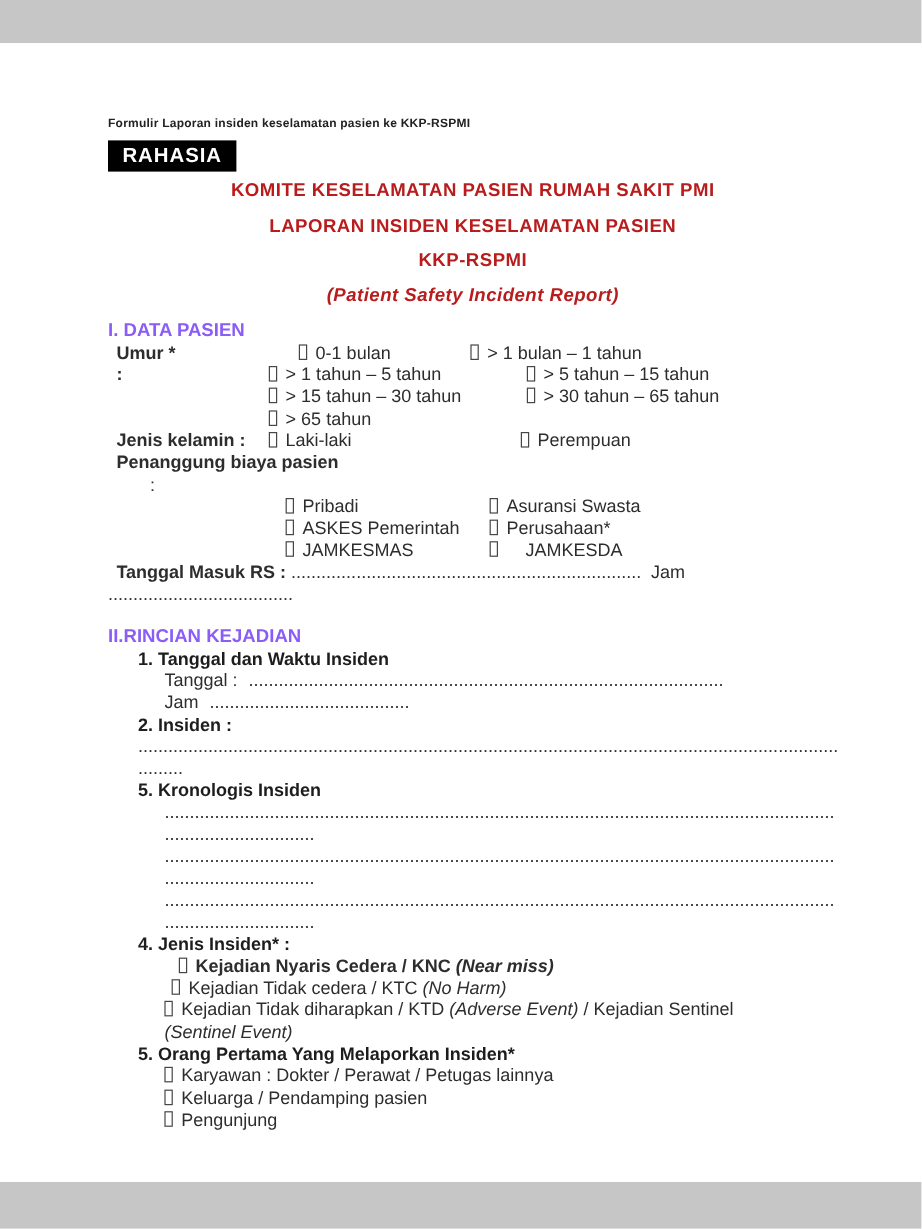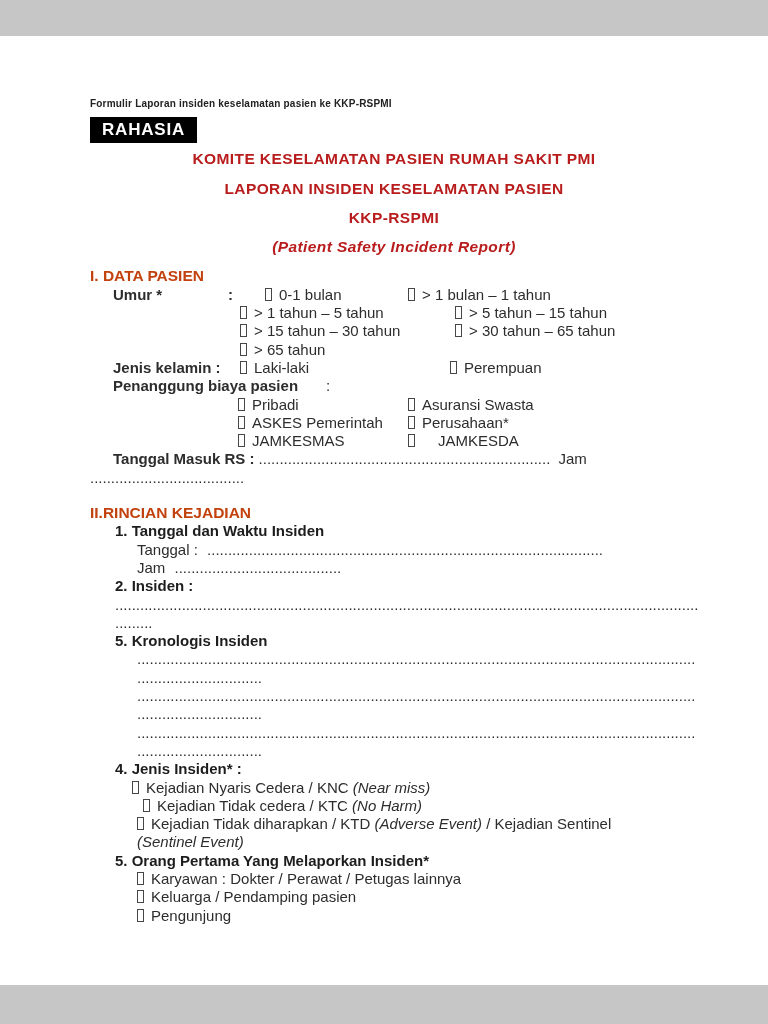--- a/index.html
+++ b/index.html
@@ -13,29 +13,29 @@
           padding:59px 70px 0 90px; font-size:15px; line-height:18.3px; overflow:hidden; }
 
   .form-heading { font-weight:700; font-size:10px; letter-spacing:0.2px; color:#222; }
   .badge-row { display:flex; justify-content:flex-start; margin-top:4px; }
   .badge { background:#000; color:#fff; font-weight:700; font-size:17px; line-height:20px;
            padding:3px 12px; letter-spacing:0.8px; }
   .titles { text-align:center; margin-top:7px; }
   .title { font-weight:700; font-size:15.5px; letter-spacing:0.4px; margin-bottom:11px; color:#b91c1c; }
   .title.it { font-style:italic; }
 
-  .sec-heading { font-weight:700; font-size:15.5px; margin-top:5px; color:#c2410c; }
+  .sec-heading { font-weight:700; font-size:15.5px; margin-top:5px; color:#8b5cf6; }
   .sec-heading.gap { margin-top:17px; }
 
   .row { display:flex; align-items:flex-start; }
-  .ml23 { margin-left:23px; }
+  .ml23 { margin-left:7px;flex-direction:column; }
   .ml25 { margin-left:25px; }
   .ml47 { margin-left:47px; }
   .ml53 { margin-left:53px; }
-  .ml58 { margin-left:42px; }
+  .ml58 { margin-left:59px;font-weight:bold; }
   .ml148 { margin-left:148px; }
   .cell-label { flex:none; width:120px; margin-right:7px; display:flex; justify-content:space-between; font-weight:700; }
   .cell-label.plain { justify-content:flex-start; }
   .bold { font-weight:700; }
   .it { font-style:italic; }
 
   .opts { display:flex; flex-direction:column; }
   .optrow { display:flex; }
   .opt { white-space:nowrap; }
   .w168 { display:inline-block; width:168px;padding-left:25px; }

